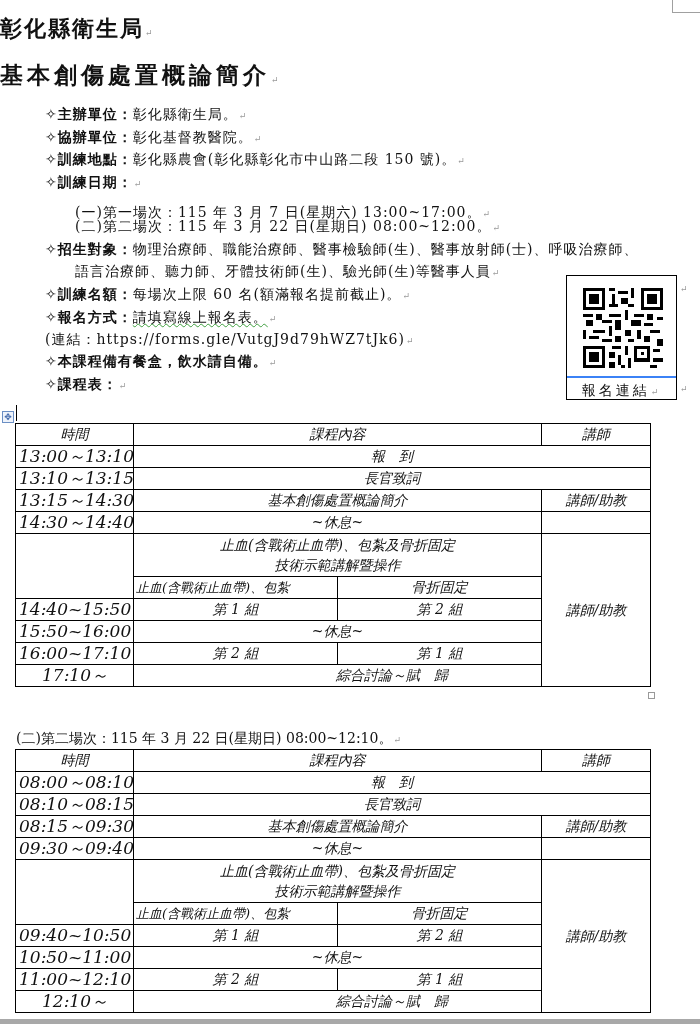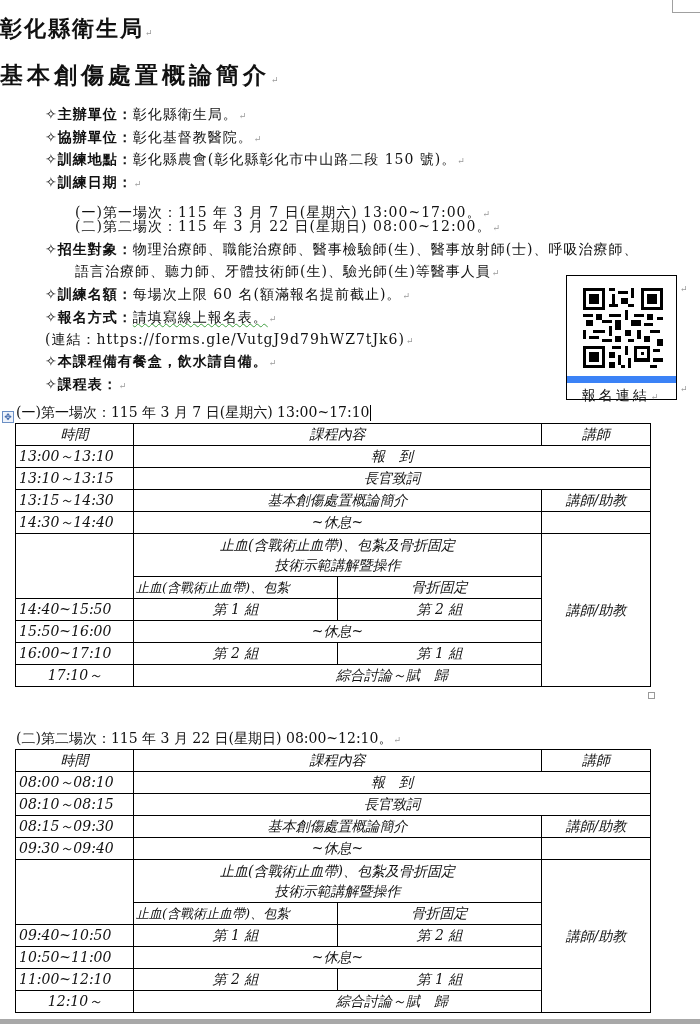--- a/index.html
+++ b/index.html
@@ -19,39 +19,39 @@
   .line b { font-weight:bold; }
   .indent { left:30px; }
   .indent2 { left:30px; }
   .squig-green { text-decoration: underline wavy #40a040; text-decoration-thickness:1px; }
   .qr-box {
     position:absolute; left:566px; top:275px; width:111px; height:125px;
     border:1px solid #000; box-sizing:border-box;
   }
   .qr-img { position:absolute; left:16px; top:12px; width:80px; height:80px; }
   .qr-caption {
-    position:absolute; left:0; top:100px; width:109px; height:24px; border-top:7px solid #3b82f6;
+    position:absolute; left:0; top:100px; width:109px; height:24px; border-top:2px solid #3b82f6;
     text-align:center; font-size:14px; line-height:24px; letter-spacing:3px;
   }
   .side-pm { position:absolute; color:#9a9a9a; font-size:9px; }
   .session-title { position:absolute; left:16px; font-size:14px; line-height:20px; white-space:nowrap; }
   .move-handle {
     position:absolute; left:2px; top:411px; width:10px; height:10px; border:1px solid #6b8fc4;
     background:#eef3fb; color:#3b64a8; font-size:9px; line-height:10px; text-align:center;
   }
   table.sched {
     position:absolute; left:15px; width:635px; border-collapse:collapse; table-layout:fixed;
     font-size:14px;
     font-style:italic;
   }
   table.sched td {
     border:1px solid #000; padding:0 2px; height:21px; line-height:21px; text-align:center;
     white-space:nowrap; overflow:hidden;
   }
-  table.sched td.time { text-align:left; padding-left:3px; font-size:14px; }
+  table.sched td.time { text-align:left; padding-left:3px; font-size:17px; }
   table.sched td.time-c { text-align:center; }
   .bottom-bar { position:absolute; left:0; top:1019px; width:700px; height:5px; background:#a8a8a8; }
   .end-square { position:absolute; width:5px; height:5px; border:1px solid #999; }
 </style>
 </head>
 <body>
 
 <div class="corner-mark"></div>
 
 <div class="title title1">
@@ -162,21 +162,21 @@
   </svg>
   <div class="qr-caption">
     <span>報名連結</span><span class="pm">↵</span>
   </div>
 </div>
 <span class="side-pm" style="left:680px;top:284px">↵</span>
 <span class="side-pm" style="left:680px;top:384px">↵</span>
 
 <div class="move-handle">✥</div>
 <div class="session-title" style="top:402px">
-  <span>(一)第一場次：115 年 3 月 7 日(星期六) 13:00~17:10</span><span style="display:inline-block;width:1px;height:16px;background:#000;vertical-align:middle"></span>
+  <span style="display:inline-block;width:1px;height:16px;background:#000;vertical-align:middle"></span>
 </div>
 
 <table class="sched" style="top:423px">
   <colgroup>
       <col style="width:118px">
       <col style="width:204px">
       <col style="width:204px">
       <col style="width:109px">
     </colgroup>
   <tbody>

